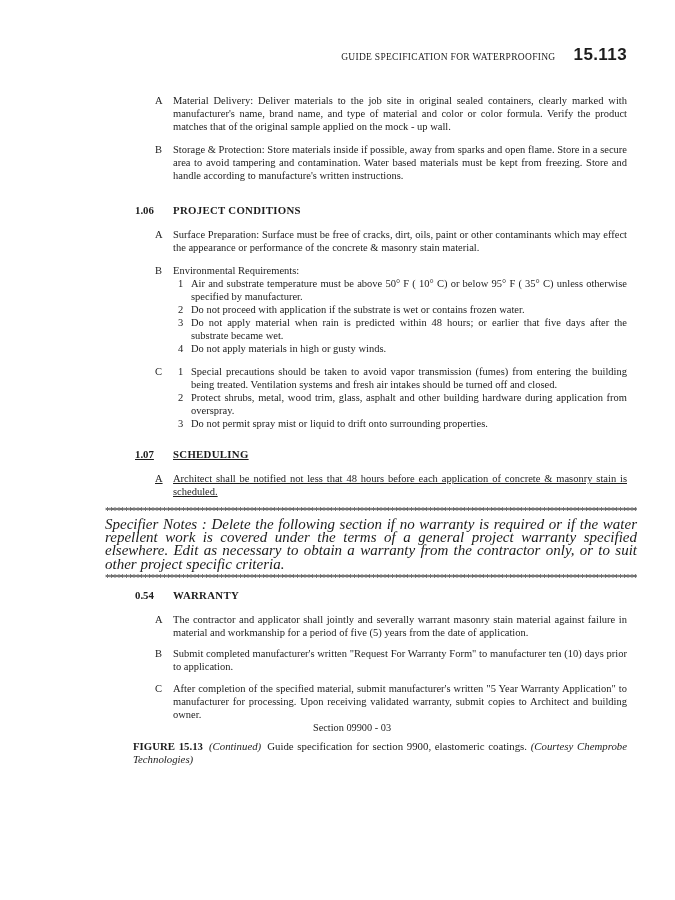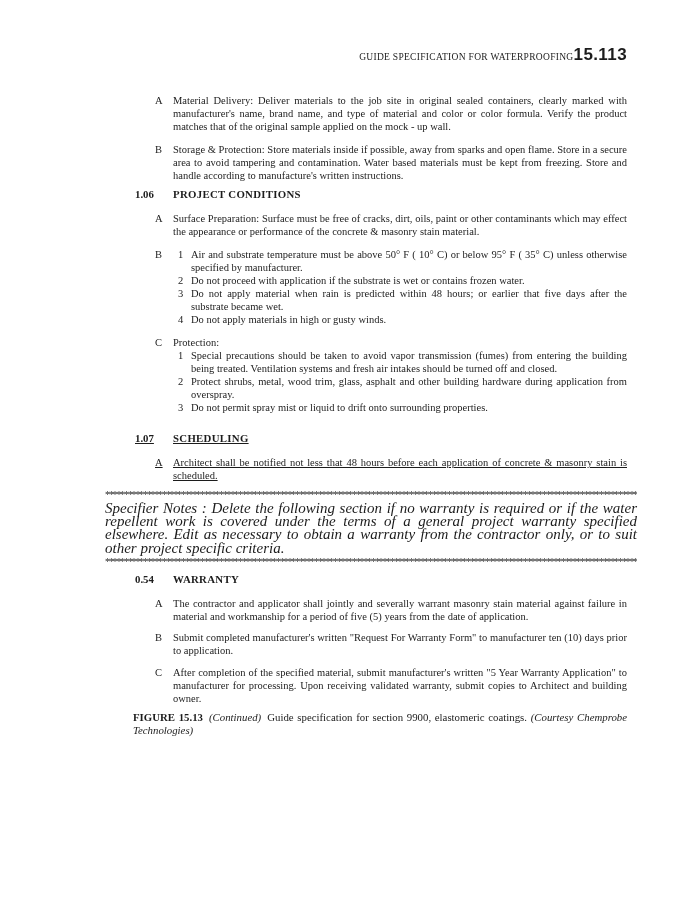--- a/index.html
+++ b/index.html
@@ -7,21 +7,21 @@
     position:relative;
     width:675px;height:900px;
     background:#ffffff;
     color:#1c1c1c;
     font-family:"Liberation Serif", serif;
     overflow:hidden;
   }
   
   .header{
     position:absolute;top:45px;right:48px;
-    display:flex;align-items:baseline;
+    display:flex;align-items:baseline;gap:18px;
     white-space:nowrap;
   }
   .header-title{
     font-size:9.5px;letter-spacing:0.3px;font-variant:small-caps;
     text-transform:uppercase;
   }
   .page-num{
     font-family:"Liberation Sans", sans-serif;
     font-size:17px;font-weight:bold;letter-spacing:0.4px;
   }
@@ -31,21 +31,21 @@
   }
   .sec-heading{display:flex;font-weight:bold;font-size:10.8px;line-height:13px;}
   .sec-num{width:38px;flex:0 0 38px;}
   .sec-title{letter-spacing:0.3px;}
   .item{display:flex;margin-top:10px;margin-left:20px;}
   .item-letter{width:18px;flex:0 0 18px;font-size:10.5px;line-height:13px;}
   .item-text,.item-body{flex:1;font-size:10.5px;line-height:13px;text-align:justify;}
   .subitem{display:flex;margin-left:5px;}
   .sub-num{width:13px;flex:0 0 13px;font-size:10.5px;line-height:13px;}
   .sub-text{flex:1;font-size:10.5px;line-height:13px;text-align:justify;}
-  .mt22{margin-top:6px;}
+  .mt22{margin-top:22px;}
   .mt18{margin-top:18px;text-decoration:underline;}
   .mt6{margin-top:6px;}
   .it11{margin-top:11px;}
   .it8{margin-top:8px;}
   .it9{margin-top:9px;}
   
   .specifier{margin-left:-30px;width:532px;margin-top:8px;}
   .divider{
     white-space:nowrap;overflow:hidden;width:532px;height:10px;
     font-size:10px;line-height:9px;letter-spacing:-1.2px;color:#222;
@@ -100,20 +100,21 @@
         <span class="sec-num">1.06</span>
         <span class="sec-title">PROJECT CONDITIONS</span>
       </div>
       <div class="item it11">
         <span class="item-letter">A</span>
         <div class="item-text">Surface Preparation: Surface must be free of cracks, dirt, oils, paint or other contaminants which may effect the appearance or performance of the concrete &amp; masonry stain material.</div>
       </div>
       <div class="item">
         <span class="item-letter">B</span>
         <div class="item-body">
+          <div class="item-text">Environmental Requirements:</div>
           <div class="subitem">
             <span class="sub-num">1</span>
             <div class="sub-text">Air and substrate temperature must be above 50° F ( 10° C) or below 95° F ( 35° C) unless otherwise specified by manufacturer.</div>
           </div>
           <div class="subitem">
             <span class="sub-num">2</span>
             <div class="sub-text">Do not proceed with application if the substrate is wet or contains frozen water.</div>
           </div>
           <div class="subitem">
             <span class="sub-num">3</span>
@@ -121,21 +122,20 @@
           </div>
           <div class="subitem">
             <span class="sub-num">4</span>
             <div class="sub-text">Do not apply materials in high or gusty winds.</div>
           </div>
         </div>
       </div>
       <div class="item">
         <span class="item-letter">C</span>
         <div class="item-body">
-          <div class="item-text">Protection:</div>
           <div class="subitem">
             <span class="sub-num">1</span>
             <div class="sub-text">Special precautions should be taken to avoid vapor transmission (fumes) from entering the building being treated. Ventilation systems and fresh air intakes should be turned off and closed.</div>
           </div>
           <div class="subitem">
             <span class="sub-num">2</span>
             <div class="sub-text">Protect shrubs, metal, wood trim, glass, asphalt and other building hardware during application from overspray.</div>
           </div>
           <div class="subitem">
             <span class="sub-num">3</span>
@@ -172,18 +172,19 @@
         <div class="item-text">The contractor and applicator shall jointly and severally warrant masonry stain material against failure in material and workmanship for a period of five (5) years from the date of application.</div>
       </div>
       <div class="item it8">
         <span class="item-letter">B</span>
         <div class="item-text">Submit completed manufacturer's written "Request For Warranty Form" to manufacturer ten (10) days prior to application.</div>
       </div>
       <div class="item it9">
         <span class="item-letter">C</span>
         <div class="item-text">After completion of the specified material, submit manufacturer's written "5 Year Warranty Application" to manufacturer for processing.  Upon receiving validated warranty, submit copies to Architect and building owner.</div>
       </div>
+      <div class="section-footer">Section 09900 - 03</div>
     </div>
 
     <p class="caption"><span class="cap-label">FIGURE 15.13</span><span class="cap-cont">(Continued)</span><span class="cap-body">Guide specification for section 9900, elastomeric coatings.</span> <span class="cap-courtesy">(Courtesy Chemprobe Technologies)</span></p>
 
   </div>
 </div>
 
 </body></html>

